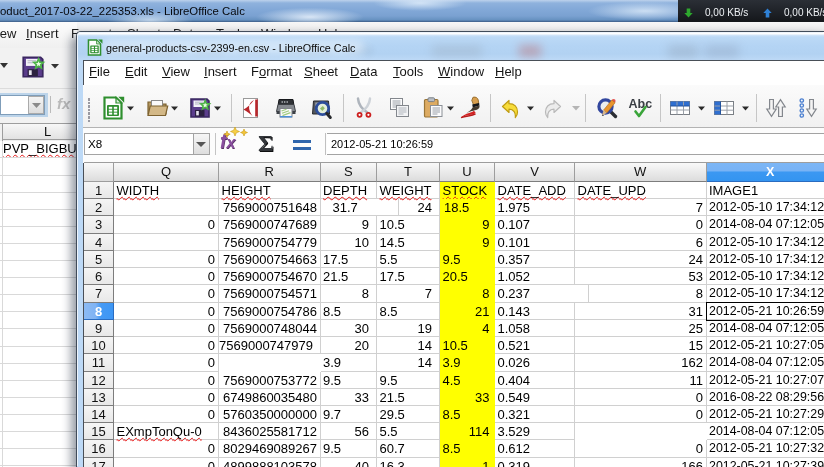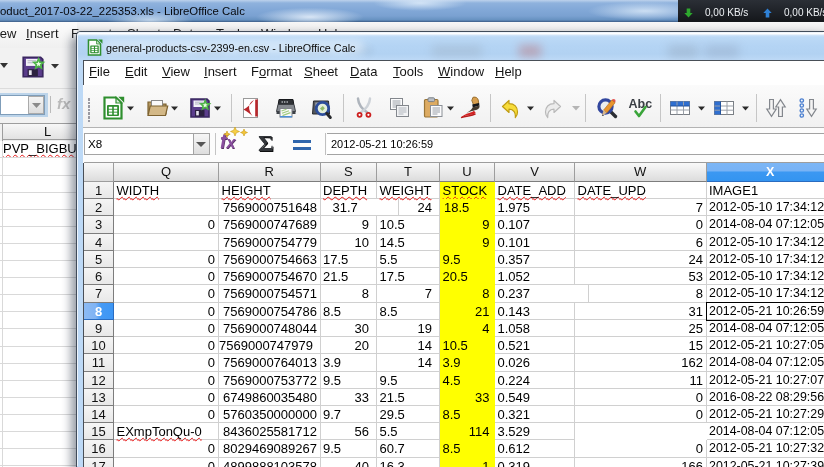--- a/index.html
+++ b/index.html
@@ -400,34 +400,33 @@
     <div class="cell" style="left:114px;top:337.07px;width:105px;height:17.23px;line-height:17px;border-right:1px solid #d0d0d0;border-bottom:1px solid #d0d0d0;text-align:right;padding-right:3px;">0</div>
     <div class="cell" style="left:219px;top:337.07px;width:101.5px;height:17.23px;line-height:17px;border-right:1px solid #d0d0d0;border-bottom:1px solid #d0d0d0;padding-right:2.5px;">7569000747979</div>
     <div class="cell" style="left:320.5px;top:337.07px;width:56.5px;height:17.23px;line-height:17px;border-right:1px solid #d0d0d0;border-bottom:1px solid #d0d0d0;text-align:right;padding-right:7px;">20</div>
     <div class="cell" style="left:377px;top:337.07px;width:63px;height:17.23px;line-height:17px;border-right:1px solid #d0d0d0;border-bottom:1px solid #d0d0d0;text-align:right;padding-right:7px;">14</div>
     <div class="cell" style="left:440px;top:337.07px;width:55px;height:17.23px;line-height:17px;background:#ffff00;padding-left:2.5px;">10.5</div>
     <div class="cell" style="left:495px;top:337.07px;width:80px;height:17.23px;line-height:17px;border-right:1px solid #d0d0d0;border-bottom:1px solid #d0d0d0;padding-left:2.5px;">0.521</div>
     <div class="cell" style="left:575px;top:337.07px;width:131.5px;height:17.23px;line-height:17px;border-right:1px solid #d0d0d0;border-bottom:1px solid #d0d0d0;text-align:right;padding-right:2.5px;">15</div>
     <div class="cell" style="left:706.5px;top:337.07px;width:118.5px;height:17.23px;line-height:17px;font-size:12.4px;border-right:1px solid #d0d0d0;border-bottom:1px solid #d0d0d0;padding-left:2.5px;">2012-05-21 10:27:05</div>
     <div class="rhdr" style="left:84px;top:354.30px;width:30px;height:17.23px;line-height:17px;">11</div>
     <div class="cell" style="left:114px;top:354.30px;width:105px;height:17.23px;line-height:17px;border-right:1px solid #d0d0d0;border-bottom:1px solid #d0d0d0;text-align:right;padding-right:3px;">0</div>
-    <div class="cell" style="left:219px;top:354.30px;width:101.5px;height:17.23px;line-height:17px;border-right:1px solid #d0d0d0;border-bottom:1px solid #d0d0d0;text-align:right;padding-right:2.5px;">7569000764013</div>
     <div class="cell" style="left:320.5px;top:354.30px;width:56.5px;height:17.23px;line-height:17px;border-right:1px solid #d0d0d0;border-bottom:1px solid #d0d0d0;padding-left:2.5px;">3.9</div>
     <div class="cell" style="left:377px;top:354.30px;width:63px;height:17.23px;line-height:17px;border-right:1px solid #d0d0d0;border-bottom:1px solid #d0d0d0;text-align:right;padding-right:7px;">14</div>
     <div class="cell" style="left:440px;top:354.30px;width:55px;height:17.23px;line-height:17px;background:#ffff00;padding-left:2.5px;">3.9</div>
     <div class="cell" style="left:495px;top:354.30px;width:80px;height:17.23px;line-height:17px;border-right:1px solid #d0d0d0;border-bottom:1px solid #d0d0d0;padding-left:2.5px;">0.026</div>
     <div class="cell" style="left:575px;top:354.30px;width:131.5px;height:17.23px;line-height:17px;border-right:1px solid #d0d0d0;border-bottom:1px solid #d0d0d0;text-align:right;padding-right:2.5px;">162</div>
     <div class="cell" style="left:706.5px;top:354.30px;width:118.5px;height:17.23px;line-height:17px;font-size:12.4px;border-right:1px solid #d0d0d0;border-bottom:1px solid #d0d0d0;padding-left:2.5px;">2014-08-04 07:12:05</div>
     <div class="rhdr" style="left:84px;top:371.53px;width:30px;height:17.23px;line-height:17px;">12</div>
     <div class="cell" style="left:114px;top:371.53px;width:105px;height:17.23px;line-height:17px;border-right:1px solid #d0d0d0;border-bottom:1px solid #d0d0d0;text-align:right;padding-right:3px;">0</div>
     <div class="cell" style="left:219px;top:371.53px;width:101.5px;height:17.23px;line-height:17px;border-right:1px solid #d0d0d0;border-bottom:1px solid #d0d0d0;text-align:right;padding-right:2.5px;">7569000753772</div>
     <div class="cell" style="left:320.5px;top:371.53px;width:56.5px;height:17.23px;line-height:17px;border-right:1px solid #d0d0d0;border-bottom:1px solid #d0d0d0;padding-left:2.5px;">9.5</div>
     <div class="cell" style="left:377px;top:371.53px;width:63px;height:17.23px;line-height:17px;border-right:1px solid #d0d0d0;border-bottom:1px solid #d0d0d0;padding-left:2.5px;">9.5</div>
     <div class="cell" style="left:440px;top:371.53px;width:55px;height:17.23px;line-height:17px;background:#ffff00;padding-left:2.5px;">4.5</div>
-    <div class="cell" style="left:495px;top:371.53px;width:80px;height:17.23px;line-height:17px;border-right:1px solid #d0d0d0;border-bottom:1px solid #d0d0d0;padding-left:2.5px;">0.224</div>
+    <div class="cell" style="left:495px;top:371.53px;width:80px;height:17.23px;line-height:17px;border-right:1px solid #d0d0d0;border-bottom:1px solid #d0d0d0;padding-left:2.5px;">0.404</div>
     <div class="cell" style="left:575px;top:371.53px;width:131.5px;height:17.23px;line-height:17px;border-right:1px solid #d0d0d0;border-bottom:1px solid #d0d0d0;text-align:right;padding-right:2.5px;">11</div>
     <div class="cell" style="left:706.5px;top:371.53px;width:118.5px;height:17.23px;line-height:17px;font-size:12.4px;border-right:1px solid #d0d0d0;border-bottom:1px solid #d0d0d0;padding-left:2.5px;">2012-05-21 10:27:07</div>
     <div class="rhdr" style="left:84px;top:388.76px;width:30px;height:17.23px;line-height:17px;">13</div>
     <div class="cell" style="left:114px;top:388.76px;width:105px;height:17.23px;line-height:17px;border-right:1px solid #d0d0d0;border-bottom:1px solid #d0d0d0;text-align:right;padding-right:3px;">0</div>
     <div class="cell" style="left:219px;top:388.76px;width:101.5px;height:17.23px;line-height:17px;border-right:1px solid #d0d0d0;border-bottom:1px solid #d0d0d0;text-align:right;padding-right:2.5px;">6749860035480</div>
     <div class="cell" style="left:320.5px;top:388.76px;width:56.5px;height:17.23px;line-height:17px;border-right:1px solid #d0d0d0;border-bottom:1px solid #d0d0d0;text-align:right;padding-right:7px;">33</div>
     <div class="cell" style="left:377px;top:388.76px;width:63px;height:17.23px;line-height:17px;border-right:1px solid #d0d0d0;border-bottom:1px solid #d0d0d0;padding-left:2.5px;">21.5</div>
     <div class="cell" style="left:440px;top:388.76px;width:55px;height:17.23px;line-height:17px;background:#ffff00;text-align:right;padding-right:5.5px;">33</div>
     <div class="cell" style="left:495px;top:388.76px;width:80px;height:17.23px;line-height:17px;border-right:1px solid #d0d0d0;border-bottom:1px solid #d0d0d0;padding-left:2.5px;">0.549</div>
     <div class="cell" style="left:575px;top:388.76px;width:131.5px;height:17.23px;line-height:17px;border-right:1px solid #d0d0d0;border-bottom:1px solid #d0d0d0;text-align:right;padding-right:2.5px;">0</div>

